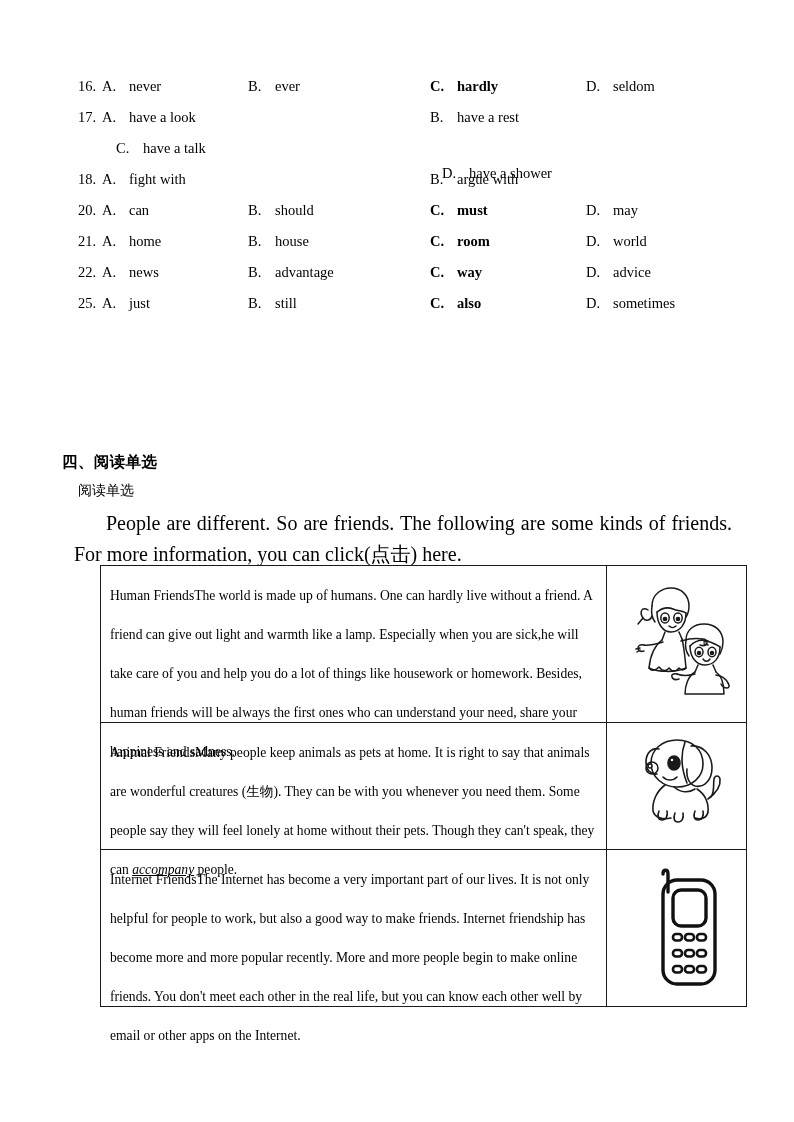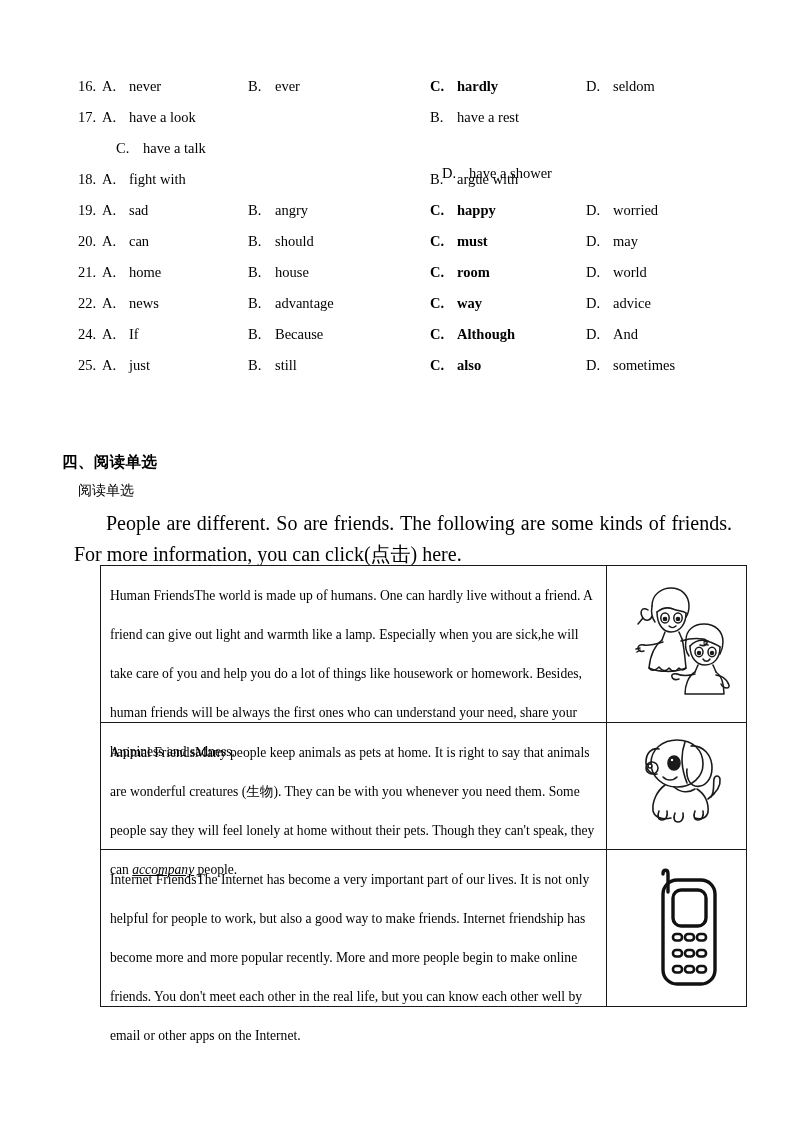--- a/index.html
+++ b/index.html
@@ -152,53 +152,39 @@
       <div class="q-row">
         <span class="opt w-c"><span class="lt">C.</span><span class="tx">have a talk</span></span>
         <span class="opt w-d"><span class="lt">D.</span><span class="tx">have a shower</span></span>
       </div>
       <div class="q-row">
         <span class="q-num">18.</span>
         <span class="opt w-a"><span class="lt">A.</span><span class="tx">fight with</span></span>
         <span class="opt w-b"><span class="lt">B.</span><span class="tx">argue with</span></span>
       </div>
       <div class="q-row">
-        <span class="q-num">19.</span>
-        <span class="opt c-a"><span class="lt">A.</span><span class="tx">sad</span></span>
-        <span class="opt c-b"><span class="lt">B.</span><span class="tx">angry</span></span>
-        <span class="opt c-c"><span class="lt">C.</span><span class="tx">happy</span></span>
-        <span class="opt c-d"><span class="lt">D.</span><span class="tx">worried</span></span>
-      </div>
-      <div class="q-row">
         <span class="q-num">20.</span>
         <span class="opt c-a"><span class="lt">A.</span><span class="tx">can</span></span>
         <span class="opt c-b"><span class="lt">B.</span><span class="tx">should</span></span>
         <span class="opt c-c"><span class="lt">C.</span><span class="tx">must</span></span>
         <span class="opt c-d"><span class="lt">D.</span><span class="tx">may</span></span>
       </div>
       <div class="q-row">
         <span class="q-num">21.</span>
         <span class="opt c-a"><span class="lt">A.</span><span class="tx">home</span></span>
         <span class="opt c-b"><span class="lt">B.</span><span class="tx">house</span></span>
         <span class="opt c-c"><span class="lt">C.</span><span class="tx">room</span></span>
         <span class="opt c-d"><span class="lt">D.</span><span class="tx">world</span></span>
       </div>
       <div class="q-row">
         <span class="q-num">22.</span>
         <span class="opt c-a"><span class="lt">A.</span><span class="tx">news</span></span>
         <span class="opt c-b"><span class="lt">B.</span><span class="tx">advantage</span></span>
         <span class="opt c-c"><span class="lt">C.</span><span class="tx">way</span></span>
         <span class="opt c-d"><span class="lt">D.</span><span class="tx">advice</span></span>
-      </div>
-      <div class="q-row">
-        <span class="q-num">24.</span>
-        <span class="opt c-a"><span class="lt">A.</span><span class="tx">If</span></span>
-        <span class="opt c-b"><span class="lt">B.</span><span class="tx">Because</span></span>
-        <span class="opt c-c"><span class="lt">C.</span><span class="tx">Although</span></span>
-        <span class="opt c-d"><span class="lt">D.</span><span class="tx">And</span></span>
       </div>
       <div class="q-row">
         <span class="q-num">25.</span>
         <span class="opt c-a"><span class="lt">A.</span><span class="tx">just</span></span>
         <span class="opt c-b"><span class="lt">B.</span><span class="tx">still</span></span>
         <span class="opt c-c"><span class="lt">C.</span><span class="tx">also</span></span>
         <span class="opt c-d"><span class="lt">D.</span><span class="tx">sometimes</span></span>
       </div>
     </div>
 

